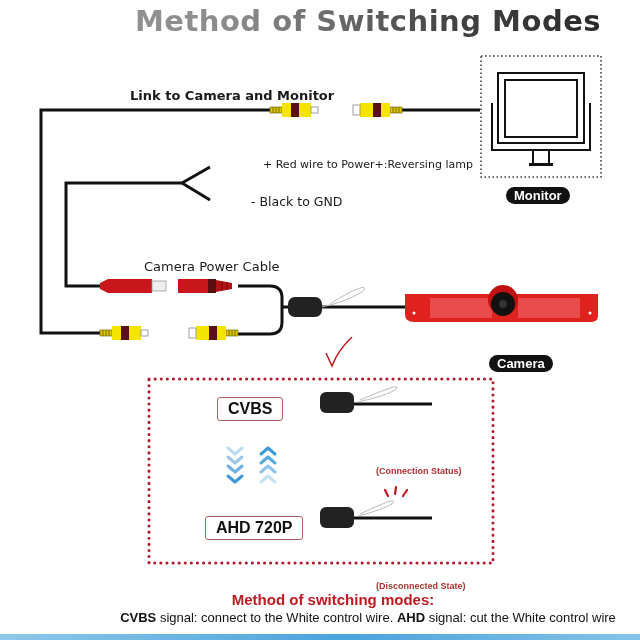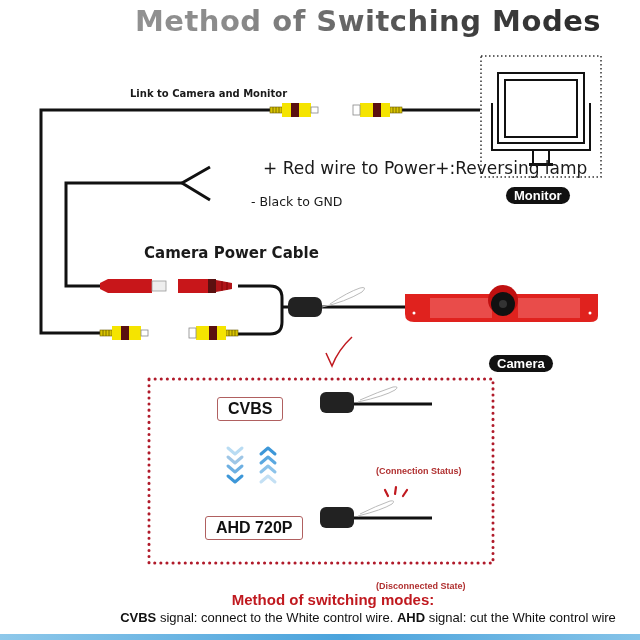--- a/index.html
+++ b/index.html
@@ -133,24 +133,24 @@
     <path d="M 228 476 L 235 482 L 242 476" stroke="#3d97d8"></path>
   </g>
   <g fill="none" stroke-width="3" stroke-linecap="round" stroke-linejoin="round">
     <path d="M 261 454 L 268 448 L 275 454" stroke="#3d97d8"></path>
     <path d="M 261 463 L 268 457 L 275 463" stroke="#5aa8e0"></path>
     <path d="M 261 472 L 268 466 L 275 472" stroke="#8cc3ea"></path>
     <path d="M 261 482 L 268 476 L 275 482" stroke="#c4e0f4"></path>
   </g>
 </svg>
 
-<div class="abs lbl" style="left:82px;top:88px;font-size:10px;font-weight:bold;">Link to Camera and Monitor</div>
-<div class="abs lbl" style="left:215px;top:158px;font-size:17px;">+ Red wire to Power+:Reversing lamp</div>
+<div class="abs lbl" style="left:82px;top:88px;font-size:13px;font-weight:bold;">Link to Camera and Monitor</div>
+<div class="abs lbl" style="left:215px;top:158px;font-size:11px;">+ Red wire to Power+:Reversing lamp</div>
 <div class="abs lbl" style="left:203px;top:194px;font-size:12.5px;">- Black to GND</div>
-<div class="abs lbl" style="left:96px;top:244px;font-size:15px;font-weight:bold;">Camera Power Cable</div>
+<div class="abs lbl" style="left:96px;top:259px;font-size:13px;font-weight:normal;">Camera Power Cable</div>
 
 <div class="abs pill" style="left:506px;top:187px;">Monitor</div>
 <div class="abs pill" style="left:489px;top:355px;">Camera</div>
 
 <div class="abs modebox" style="left:217px;top:397px;">CVBS</div>
 <div class="abs modebox" style="left:205px;top:516px;">AHD 720P</div>
 
 <div class="abs status" style="left:328px;top:418px;">(Connection Status)</div>
 <div class="abs status" style="left:328px;top:533px;">(Disconnected State)</div>
 

